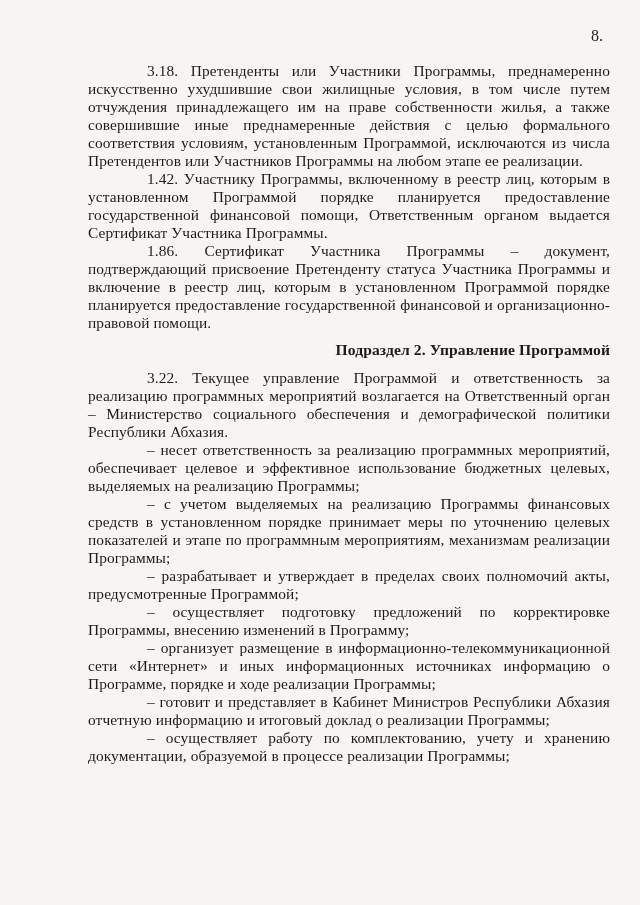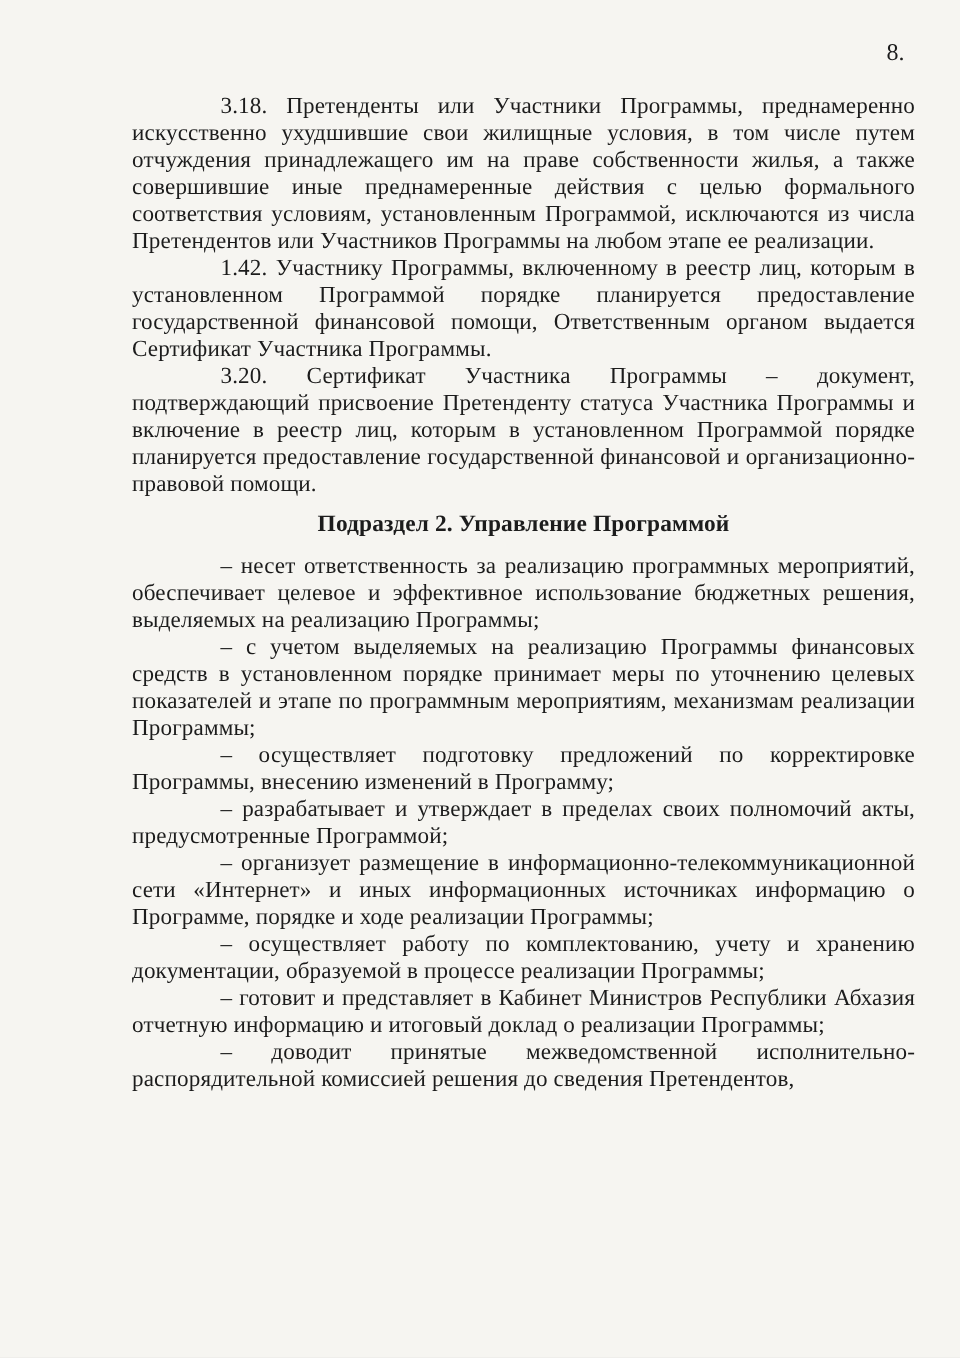--- a/index.html
+++ b/index.html
@@ -32,43 +32,43 @@
   .para {
     margin: 0;
     text-align: justify;
     text-indent: 59px;
     font-size: 15.4px;
     line-height: 18px;
     letter-spacing: 0.1px;
   }
   .subheading {
     margin: 9px 0 10px 0;
-    text-align: center;
+    text-align: right;
     text-indent: 0;
     font-weight: bold;
     font-size: 15.6px;
     line-height: 18px;
   }
 </style>
 </head>
 <body>
 
 <div class="page">
 
   <div class="page-number">8.</div>
 
   <p class="para">3.18. Претенденты или Участники Программы, преднамеренно искусственно ухудшившие свои жилищные условия, в том числе путем отчуждения принадлежащего им на праве собственности жилья, а также совершившие иные преднамеренные действия с целью формального соответствия условиям, установленным Программой, исключаются из числа Претендентов или Участников Программы на любом этапе ее реализации.</p>
   <p class="para">1.42. Участнику Программы, включенному в реестр лиц, которым в установленном Программой порядке планируется предоставление государственной финансовой помощи, Ответственным органом выдается Сертификат Участника Программы.</p>
-  <p class="para">3.20. Сертификат Участника Программы – документ, подтверждающий присвоение Претенденту статуса Участника Программы и включение в реестр лиц, которым в установленном Программой порядке планируется предоставление государственной финансовой и организационно-правовой помощи.</p>
+  <p class="para">1.86. Сертификат Участника Программы – документ, подтверждающий присвоение Претенденту статуса Участника Программы и включение в реестр лиц, которым в установленном Программой порядке планируется предоставление государственной финансовой и организационно-правовой помощи.</p>
 
   <p class="para subheading">Подраздел 2. Управление Программой</p>
 
+  <p class="para">3.22. Текущее управление Программой и ответственность за реализацию программных мероприятий возлагается на Ответственный орган – Министерство социального обеспечения и демографической политики Республики Абхазия.</p>
 
-  <p class="para">– несет ответственность за реализацию программных мероприятий, обеспечивает целевое и эффективное использование бюджетных решения, выделяемых на реализацию Программы;</p>
+  <p class="para">– несет ответственность за реализацию программных мероприятий, обеспечивает целевое и эффективное использование бюджетных целевых, выделяемых на реализацию Программы;</p>
   <p class="para">– с учетом выделяемых на реализацию Программы финансовых средств в установленном порядке принимает меры по уточнению целевых показателей и этапе по программным мероприятиям, механизмам реализации Программы;</p>
+  <p class="para">– разрабатывает и утверждает в пределах своих полномочий акты, предусмотренные Программой;</p>
   <p class="para">– осуществляет подготовку предложений по корректировке Программы, внесению изменений в Программу;</p>
-  <p class="para">– разрабатывает и утверждает в пределах своих полномочий акты, предусмотренные Программой;</p>
   <p class="para">– организует размещение в информационно-телекоммуникационной сети «Интернет» и иных информационных источниках информацию о Программе, порядке и ходе реализации Программы;</p>
+  <p class="para">– готовит и представляет в Кабинет Министров Республики Абхазия отчетную информацию и итоговый доклад о реализации Программы;</p>
   <p class="para">– осуществляет работу по комплектованию, учету и хранению документации, образуемой в процессе реализации Программы;</p>
-  <p class="para">– готовит и представляет в Кабинет Министров Республики Абхазия отчетную информацию и итоговый доклад о реализации Программы;</p>
-  <p class="para">– доводит принятые межведомственной исполнительно-распорядительной комиссией решения до сведения Претендентов,</p>
 
 </div>
 
 </body></html>

